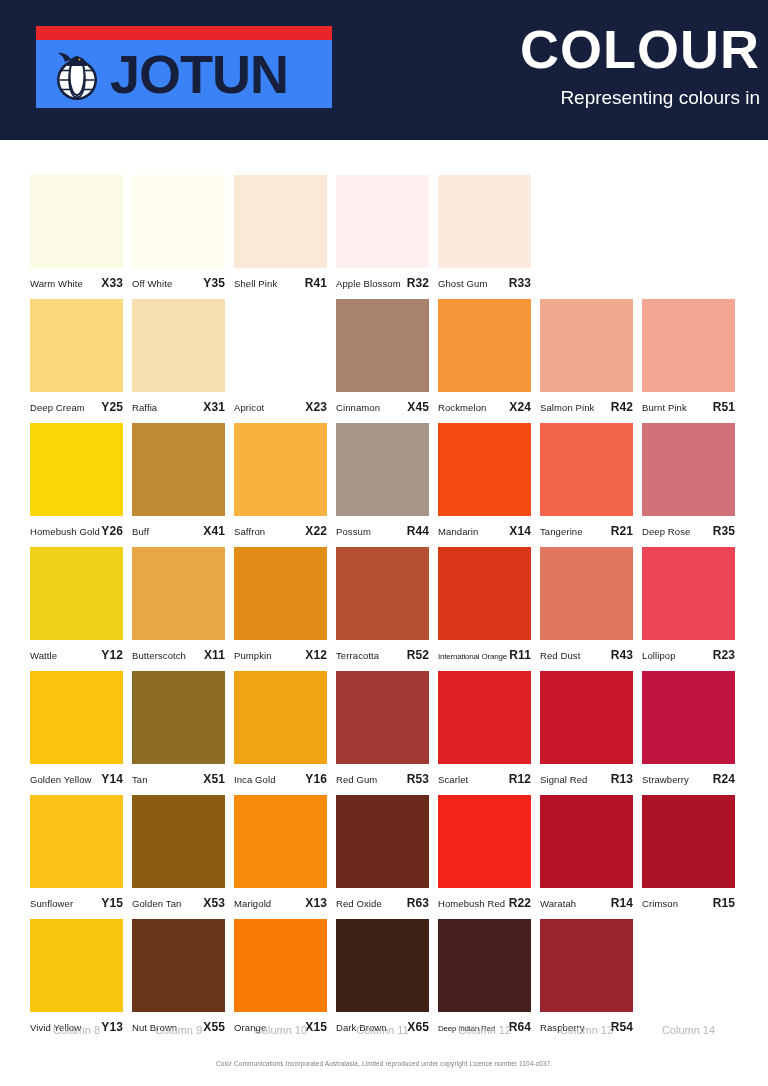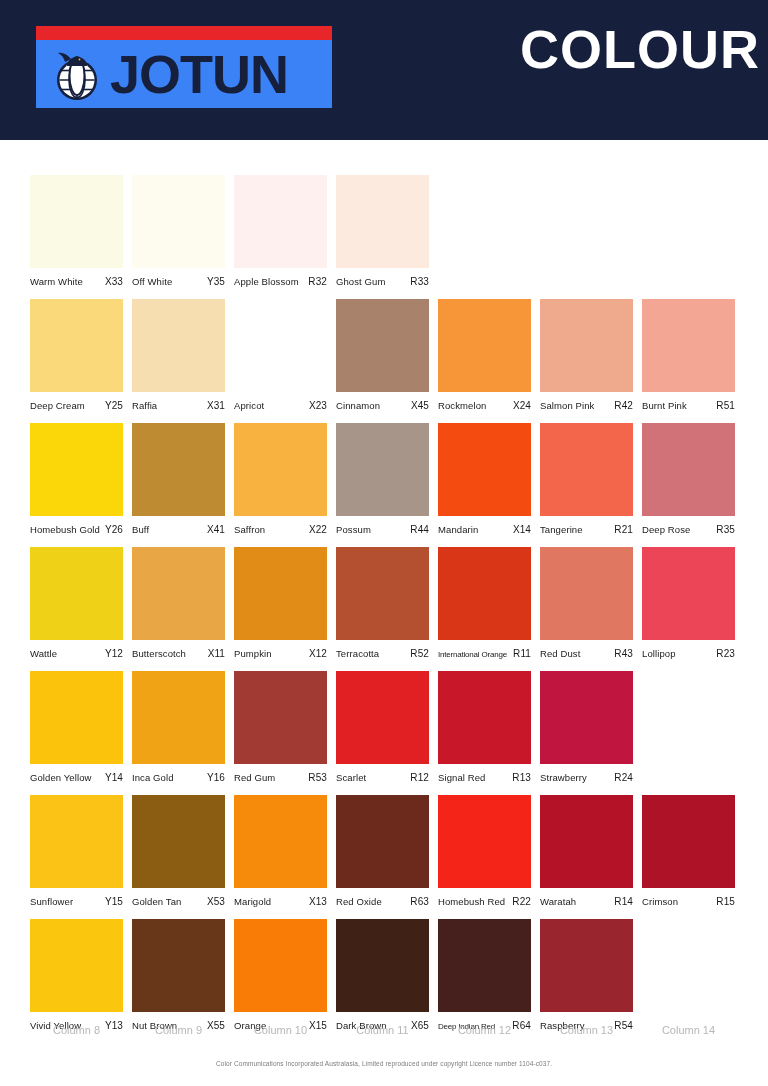--- a/index.html
+++ b/index.html
@@ -120,23 +120,24 @@
     height: 14px;
     white-space: nowrap;
   }
   .swatch-name {
     font-size: 9.5px;
     color: #1a1a1a;
     letter-spacing: 0.1px;
   }
   .swatch-name.tight { font-size: 8px; letter-spacing: -0.2px; }
   .swatch-code {
-    font-size: 10px;
+    font-size: 12px;
     color: #1a1a1a;
     letter-spacing: 0.1px;
+    font-weight: bold;
   }
 
   
   #column-footer {
     position: absolute;
     left: 30px;
     top: 1024px;
     width: 716px;
     display: flex;
     align-items: flex-end;
@@ -182,39 +183,47 @@
         <ellipse cx="31" cy="30" rx="7.5" ry="19" fill="#ffffff" stroke="#161f3c" stroke-width="2"></ellipse>
         <path d="M31 11 c6 0 10 4 10 9 l-20 0 c0 -5 4 -9 10 -9 z" fill="#161f3c"></path>
         <path d="M25 13 c-4 -5 -9 -7 -13 -6 c4 2 6 5 7 9 z" fill="#161f3c"></path>
         <circle cx="33.5" cy="13.5" r="0.9" fill="#f9b511"></circle>
       </svg>
       <span id="logo-wordmark">JOTUN</span>
     </div>
   </div>
 
   <div id="header-title">COLOUR</div>
+  <div id="header-subtitle">Representing colours in</div>
 </div>
 
 <div id="swatch-grid">
     <div class="swatch-row">
       <div class="swatch-cell">
         <div class="swatch-chip" style="background: rgb(251, 250, 228);"></div>
         <div class="swatch-caption">
           <span class="swatch-name">Warm White</span>
           <span class="swatch-code">X33</span>
         </div>
       </div>
       <div class="swatch-cell">
         <div class="swatch-chip" style="background: rgb(253, 252, 238);"></div>
         <div class="swatch-caption">
           <span class="swatch-name">Off White</span>
           <span class="swatch-code">Y35</span>
         </div>
       </div>
       <div class="swatch-cell">
+        <div class="swatch-chip" style="background: rgb(250, 233, 214);"></div>
+        <div class="swatch-caption">
+          <span class="swatch-name">Shell Pink</span>
+          <span class="swatch-code">R41</span>
+        </div>
+      </div>
+      <div class="swatch-cell">
         <div class="swatch-chip" style="background: rgb(253, 240, 238);"></div>
         <div class="swatch-caption">
           <span class="swatch-name">Apple Blossom</span>
           <span class="swatch-code">R32</span>
         </div>
       </div>
       <div class="swatch-cell">
         <div class="swatch-chip" style="background: rgb(252, 234, 222);"></div>
         <div class="swatch-caption">
           <span class="swatch-name">Ghost Gum</span>
@@ -374,20 +383,27 @@
           <span class="swatch-code">R23</span>
         </div>
       </div>
     </div>
     <div class="swatch-row">
       <div class="swatch-cell">
         <div class="swatch-chip" style="background: rgb(252, 195, 12);"></div>
         <div class="swatch-caption">
           <span class="swatch-name">Golden Yellow</span>
           <span class="swatch-code">Y14</span>
+        </div>
+      </div>
+      <div class="swatch-cell">
+        <div class="swatch-chip" style="background: rgb(140, 107, 35);"></div>
+        <div class="swatch-caption">
+          <span class="swatch-name">Tan</span>
+          <span class="swatch-code">X51</span>
         </div>
       </div>
       <div class="swatch-cell">
         <div class="swatch-chip" style="background: rgb(240, 164, 21);"></div>
         <div class="swatch-caption">
           <span class="swatch-name">Inca Gold</span>
           <span class="swatch-code">Y16</span>
         </div>
       </div>
       <div class="swatch-cell">

